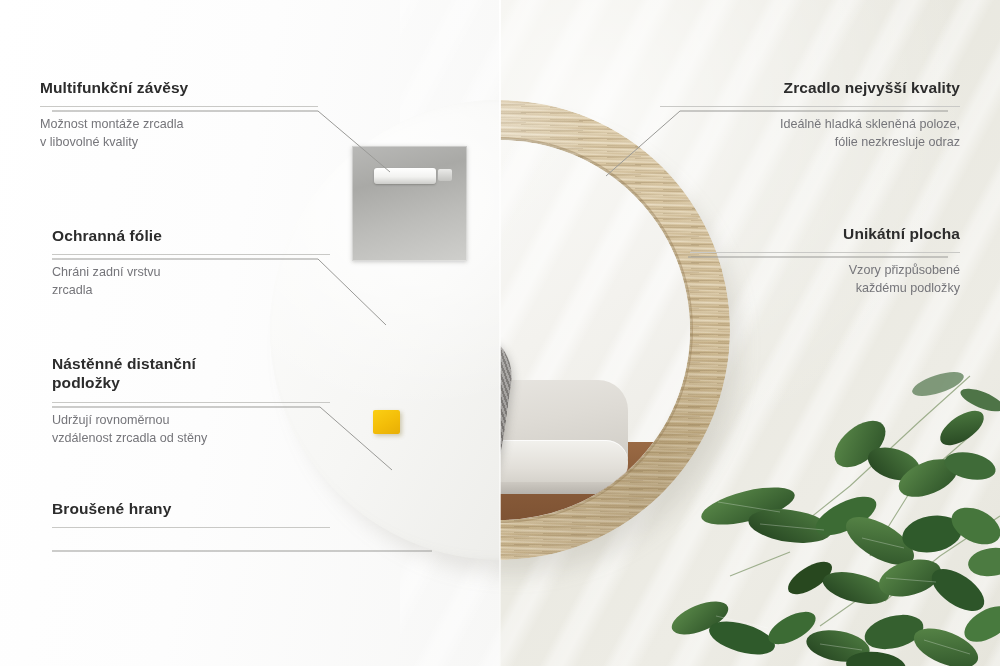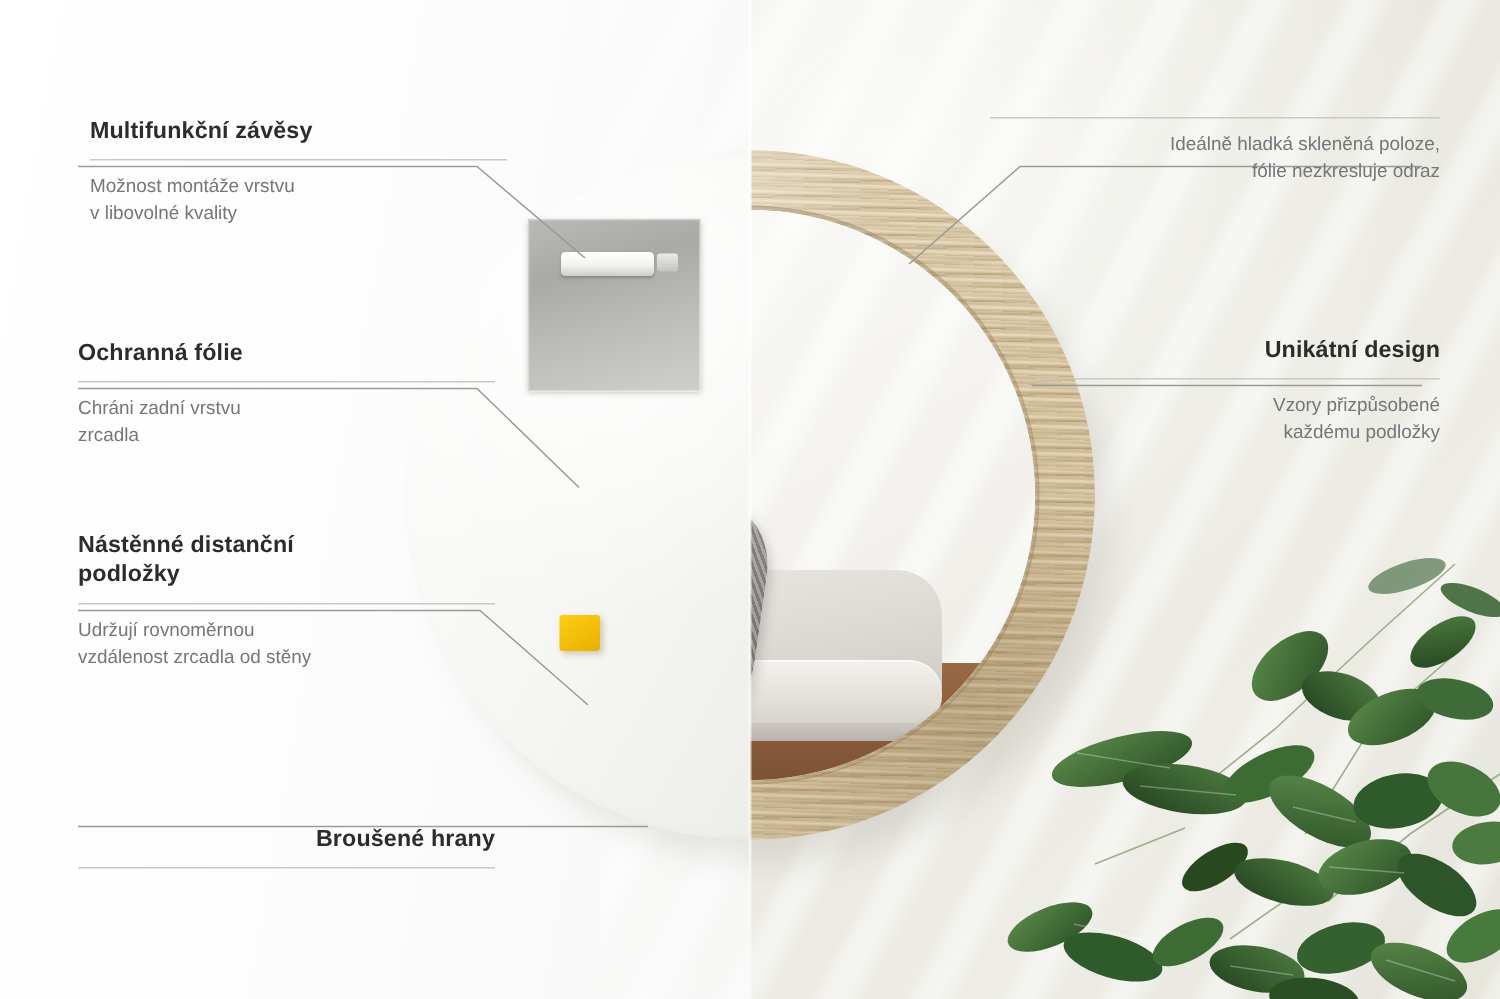--- a/index.html
+++ b/index.html
@@ -188,24 +188,24 @@
   .block{position:absolute;z-index:7;}
   .block h3{
     margin:0 0 9px 0;font-size:15.5px;font-weight:bold;color:#2c2c2c;letter-spacing:.1px;line-height:1.25;
   }
   .block .rule{height:1px;background:#c9c9c6;margin:0 0 9px 0;}
   .block p{margin:0;font-size:12.6px;line-height:1.42;color:#75757a;}
 
   .left-block{text-align:left;}
   .right-block{text-align:right;}
 
-  #b1{left:60px;top:78px;width:278px;}
+  #b1{left:40px;top:78px;width:278px;}
   #b2{left:52px;top:226px;width:278px;}
   #b3{left:52px;top:354px;width:278px;}
-  #b4{left:52px;top:550px;width:278px;text-align:right;}
+  #b4{left:52px;top:499px;width:278px;}
   #b5{right:40px;top:78px;width:300px;}
   #b6{right:40px;top:224px;width:270px;}
 
   
   .plant{position:absolute;right:0;bottom:0;width:330px;height:300px;z-index:8;}
   .plant svg{width:100%;height:100%;display:block;}
 </style>
 </head>
 <body>
 
@@ -268,21 +268,21 @@
       <path d="M52 551 L432 551"></path>
       <path d="M948 111 L680 111 L606 176"></path>
       <path d="M948 257 L688 257"></path>
     </g>
   </svg>
 
   <div class="block left-block" id="b1">
     <h3>Multifunkční závěsy</h3>
     <div class="rule"></div>
     <p>
-      <span>Možnost montáže vrstvu</span><br>
+      <span>Možnost montáže zrcadla</span><br>
       <span>v libovolné kvality</span>
     </p>
   </div>
 
   <div class="block left-block" id="b3">
     <h3>
       <span>Nástěnné distanční</span><br>
       <span>podložky</span>
     </h3>
     <div class="rule"></div>
@@ -300,29 +300,30 @@
       <span>zrcadla</span>
     </p>
   </div>
 
   <div class="block left-block" id="b4">
     <h3>Broušené hrany</h3>
     <div class="rule"></div>
   </div>
 
   <div class="block right-block" id="b5">
+    <h3>Zrcadlo nejvyšší kvality</h3>
     <div class="rule"></div>
     <p>
       <span>Ideálně hladká skleněná poloze,</span><br>
       <span>fólie nezkresluje odraz</span>
     </p>
   </div>
 
   <div class="block right-block" id="b6">
-    <h3>Unikátní design</h3>
+    <h3>Unikátní plocha</h3>
     <div class="rule"></div>
     <p>
       <span>Vzory přizpůsobené</span><br>
       <span>každému podložky</span>
     </p>
   </div>
 
   <div class="plant">
     <svg viewBox="0 0 330 300">
       <defs>

